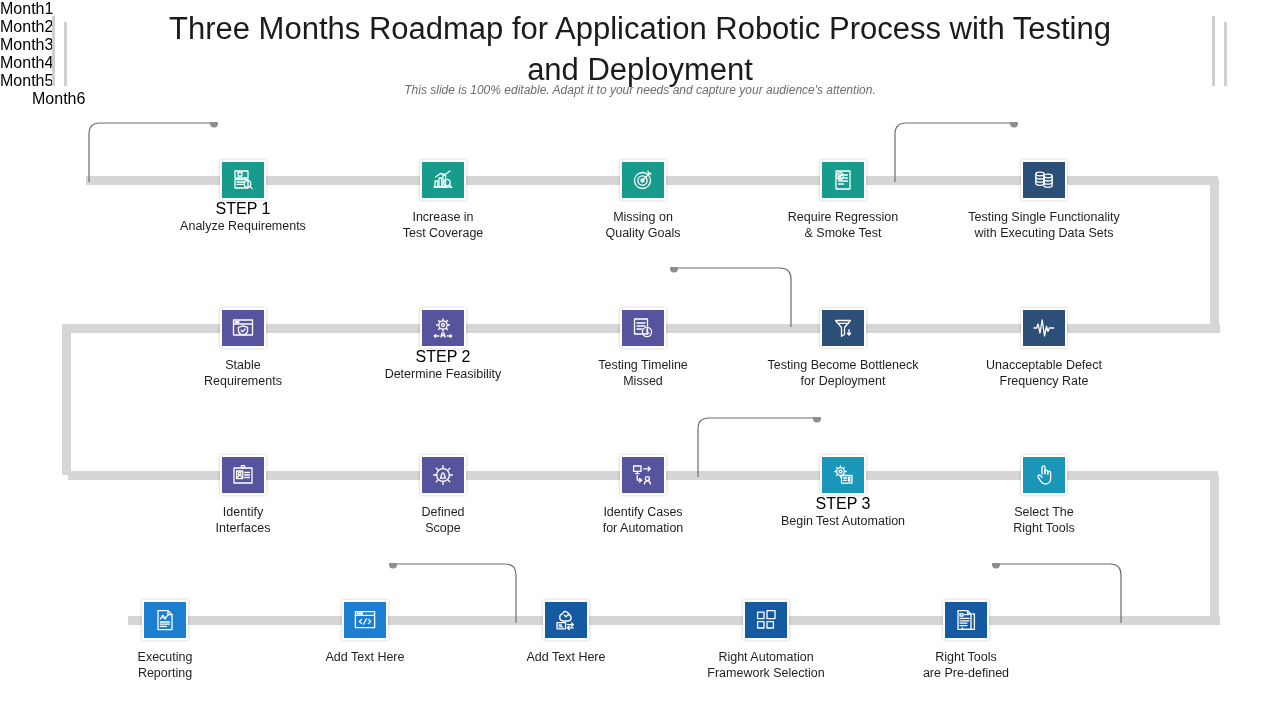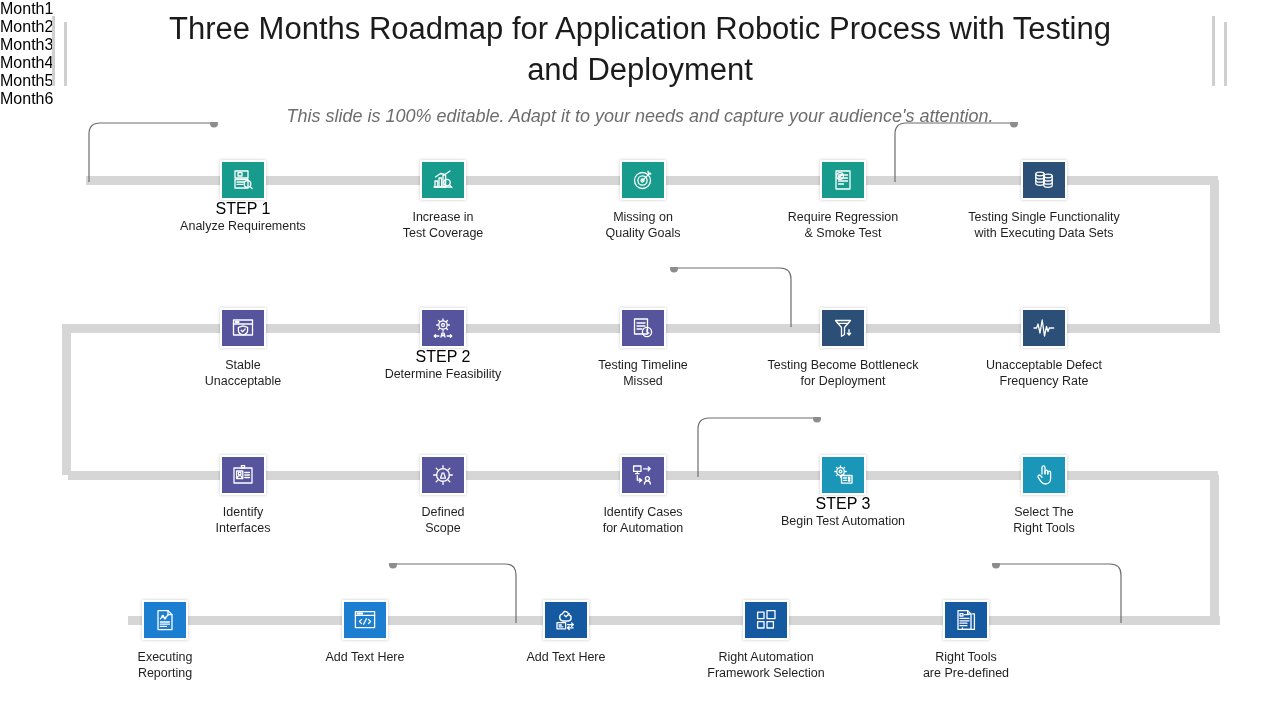--- a/index.html
+++ b/index.html
@@ -18,21 +18,21 @@
   .title{
     position:absolute;left:140px;top:8px;width:1000px;
     text-align:center;
     font-size:31px;line-height:41px;
     color:#1b1b1b;font-weight:400;
     letter-spacing:0px;
   }
   .subtitle{
     position:absolute;left:240px;top:83px;width:800px;
     text-align:center;
-    font-size:18px;color:#6d6d6d;font-style:italic;margin-top:23px;
+    font-size:12px;color:#6d6d6d;font-style:italic;
   }
   .deco{position:absolute;background:#cfcfcf;width:3px;}
   .deco.l1{left:52px;top:16px;height:70px;}
   .deco.l2{left:64px;top:22px;height:64px;}
   .deco.r1{left:1212px;top:16px;height:70px;}
   .deco.r2{left:1224px;top:22px;height:64px;}
 
   
   .track{position:absolute;background:#d6d6d6;}
   .track.h{height:9px;}
@@ -151,21 +151,21 @@
           <svg width="24" height="24" viewBox="0 0 24 24">
             <rect x="2.5" y="4" width="19" height="15" stroke="#ffffff" fill="none" stroke-width="1.3" stroke-linecap="round" stroke-linejoin="round"></rect>
             <path d="M2.5 8h19" stroke="#ffffff" fill="none" stroke-width="1.3" stroke-linecap="round" stroke-linejoin="round"></path>
             <circle cx="5" cy="6" r=".7" stroke="#ffffff" fill="none" stroke-width="1.3" stroke-linecap="round" stroke-linejoin="round"></circle>
             <circle cx="7.2" cy="6" r=".7" stroke="#ffffff" fill="none" stroke-width="1.3" stroke-linecap="round" stroke-linejoin="round"></circle>
             <path d="M12 9.8l4.6 1.6v3c0 2.3-2 3.8-4.6 4.6-2.6-.8-4.6-2.3-4.6-4.6v-3z" stroke="#ffffff" fill="none" stroke-width="1.3" stroke-linecap="round" stroke-linejoin="round"></path>
             <path d="M10.2 14.2l1.4 1.5 2.6-2.8" stroke="#ffffff" fill="none" stroke-width="1.3" stroke-linecap="round" stroke-linejoin="round"></path>
           </svg>
         </div>
         <div class="label">Stable
-Unacceptable</div>
+Requirements</div>
       </div>
       <div class="node" style="left: 363px; top: 308px;"><div class="icon" style="background: rgb(86, 84, 156);">
           <svg width="24" height="24" viewBox="0 0 24 24">
             <circle cx="12" cy="9" r="4.2" stroke="#ffffff" fill="none" stroke-width="1.3" stroke-linecap="round" stroke-linejoin="round"></circle>
             <circle cx="12" cy="9" r="1.5" stroke="#ffffff" fill="none" stroke-width="1.3" stroke-linecap="round" stroke-linejoin="round"></circle>
             <path d="M12 2.8v1.6M12 13.6v1.6M5.6 9h1.6M16.8 9h1.6M7.5 4.5l1.1 1.1M15.4 12.4l1.1 1.1M16.5 4.5l-1.1 1.1M8.6 12.4l-1.1 1.1" stroke="#ffffff" fill="none" stroke-width="1.3" stroke-linecap="round" stroke-linejoin="round"></path>
             <circle cx="12" cy="18.4" r="1.5" stroke="#ffffff" fill="none" stroke-width="1.3" stroke-linecap="round" stroke-linejoin="round"></circle>
             <path d="M10 21c0-1.3.9-2 2-2s2 .7 2 2" stroke="#ffffff" fill="none" stroke-width="1.3" stroke-linecap="round" stroke-linejoin="round"></path>
             <path d="M7.8 20h-4M4.6 18.6L3.2 20l1.4 1.4" stroke="#ffffff" fill="none" stroke-width="1.3" stroke-linecap="round" stroke-linejoin="round"></path>
             <path d="M16.2 20h4M19.4 18.6L20.8 20l-1.4 1.4" stroke="#ffffff" fill="none" stroke-width="1.3" stroke-linecap="round" stroke-linejoin="round"></path>
@@ -364,16 +364,16 @@
           <circle cx="6" cy="1.5" r="4" fill="#8d8d8d"></circle>
         </svg>
       </div>
       <div class="mtext" style="left: 1006px; top: 585px;"><span>Month</span><span class="num">5</span></div>
       <div class="month" style="left: 387px; top: 563px; width: 130px; height: 60px;">
         <svg width="130" height="60" class="bracket">
           <path d="M6,1 L118,1 Q129,1 129,12 L129,60" fill="none" stroke="#6d6d6d" stroke-width="1.2"></path>
           <circle cx="6" cy="1.5" r="4" fill="#8d8d8d"></circle>
         </svg>
       </div>
-      <div class="mtext" style="left: 403px; top: 585px;"><span>Month</span><span class="num">6</span></div>
+      <div class="mtext" style="left: 403px; top: 585px; padding-left: 32px;"><span>Month</span><span class="num">6</span></div>
     </div>
 
 </div>
 
 </body></html>

